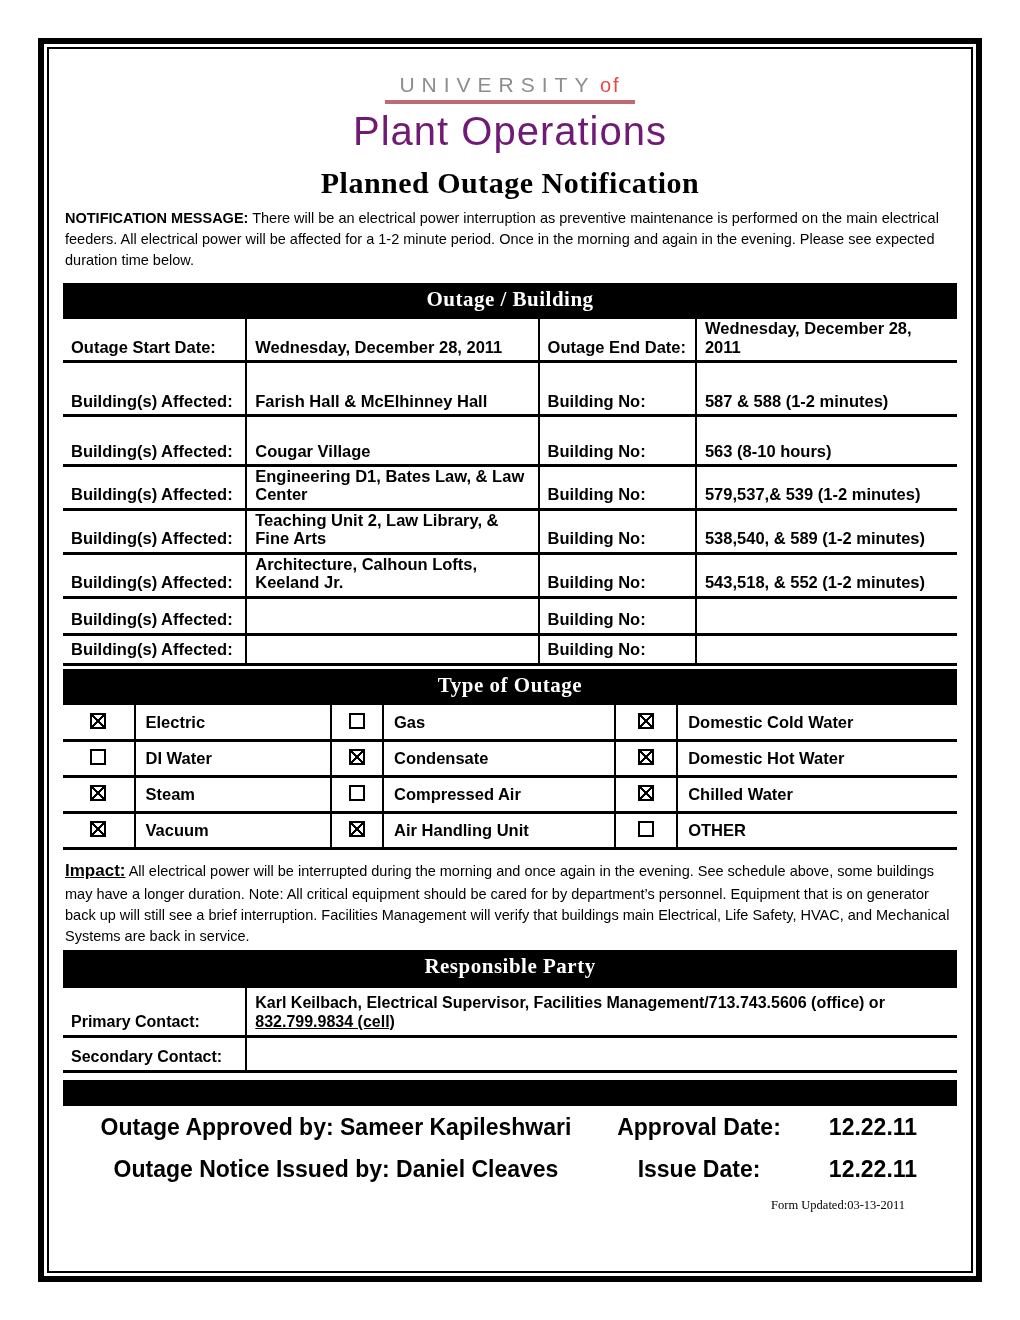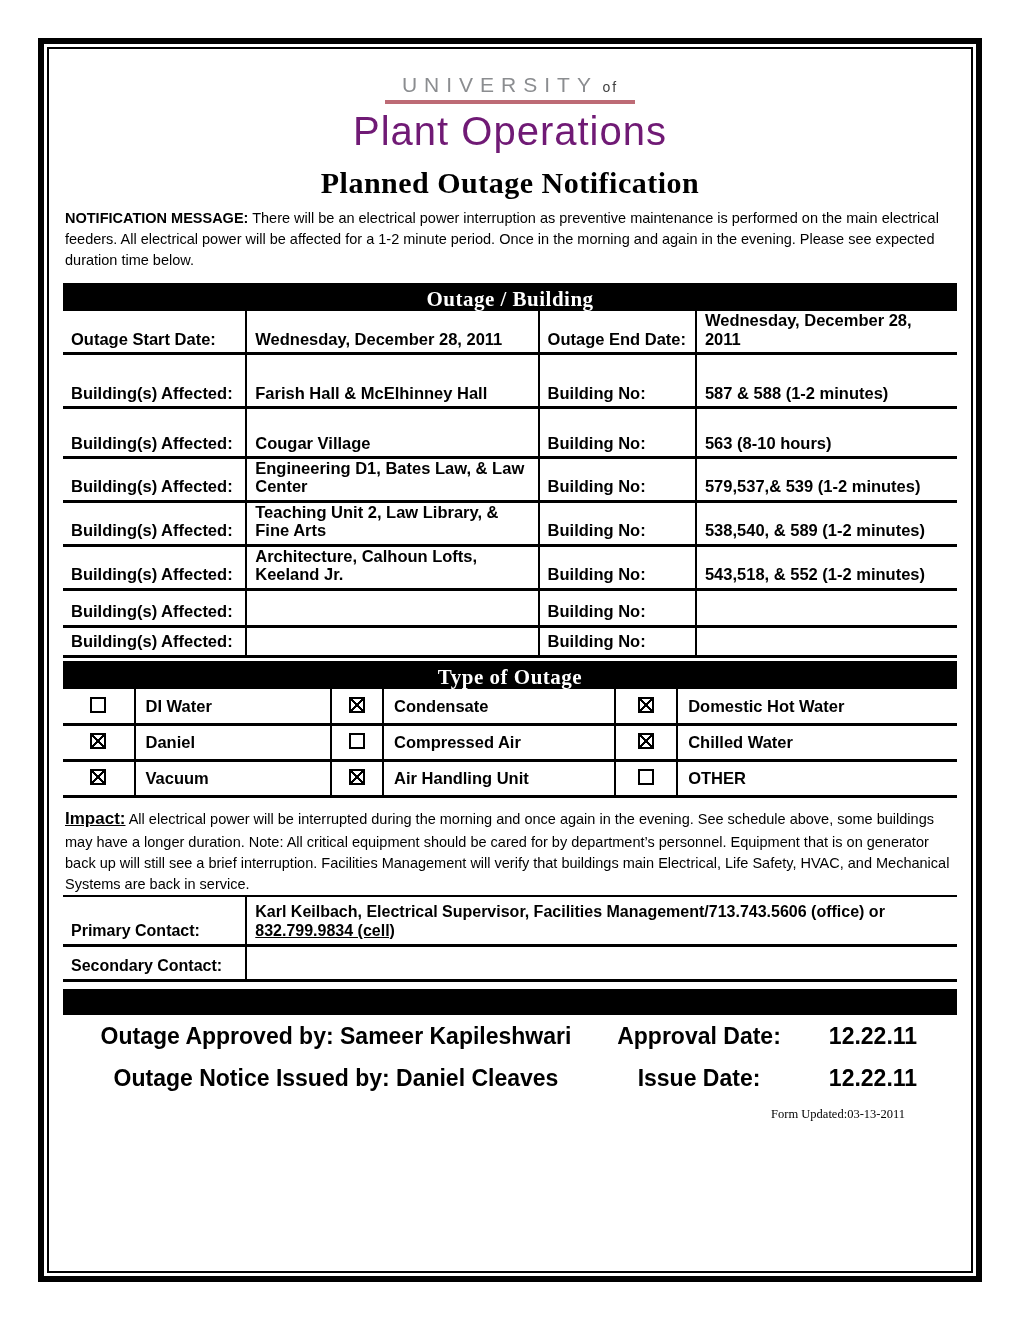--- a/index.html
+++ b/index.html
@@ -14,42 +14,42 @@
   }
   .frame-inner {
     position:absolute; left:3px; top:3px; right:3px; bottom:3px;
     border:2px solid #000;
   }
   .content { padding:14px 14px 0 14px; }
 
   
   .logo { text-align:center; margin-top:10px; }
   .univ-line { font-size:21px; letter-spacing:7px; color:#8b8d90; font-weight:500; }
-  .univ-of { font-size:14px; letter-spacing:2px; color:#404040; }
+  .univ-of { font-size:20px; letter-spacing:2px; color:#ef4444; }
   .houston { font-size:54px; font-weight:bold; color:#d81e3c; letter-spacing:2px; line-height:1.05; }
   .logo-bar { width:250px; height:4px; background:#bd6b75; margin:3px auto 5px auto; }
   .plant-ops { font-size:40px; color:#701a75; letter-spacing:1px; }
 
   
   .doc-title {
     font-family:"Liberation Serif", serif; font-weight:bold; font-size:30px;
     text-align:center; margin:12px 0 8px 0; letter-spacing:0.5px;
   }
 
   
   .para { font-size:14.5px; line-height:1.45; padding:0 2px; }
   .para b.lead { font-weight:bold; }
   .impact-para { margin-top:9px; }
   .impact-label { font-weight:bold; font-size:17px; text-decoration:underline; }
 
   
   .banner {
     background:#000; color:#fff; text-align:center;
     font-family:"Liberation Serif", serif; font-weight:bold; font-size:21px;
-    height:28px; line-height:32px; letter-spacing:0.5px; margin-top:12px;
+    height:36px; line-height:32px; letter-spacing:0.5px; margin-top:12px;
   }
   .banner.tight { margin-top:3px; }
   .black-bar { background:#000; height:26px; margin-top:7px; }
 
   
   table { border-collapse:collapse; width:100%; table-layout:fixed; }
   .ob-table td {
     border-bottom:3px solid #000; vertical-align:bottom;
     font-weight:bold; font-size:16.5px; padding:0 6px 4px 8px; line-height:1.12;
     overflow:hidden;
@@ -187,49 +187,58 @@
         <table class="cb-table">
           <colgroup>
               <col style="width:8%">
               <col style="width:22%">
               <col style="width:5.8%">
               <col style="width:26%">
               <col style="width:6.9%">
               <col style="width:31.3%">
             </colgroup>
           <tbody>
+              <tr>
+            <td class="cbcell"><span class="cb checked"></span></td>
+            <td class="vline">Electric</td>
+            <td class="vline cbcell"><span class="cb"></span></td>
+            <td class="vline">Gas</td>
+            <td class="vline cbcell"><span class="cb checked"></span></td>
+            <td class="vline">Domestic Cold Water</td>
+          </tr>
           <tr>
             <td class="cbcell"><span class="cb"></span></td>
             <td class="vline">DI Water</td>
             <td class="vline cbcell"><span class="cb checked"></span></td>
             <td class="vline">Condensate</td>
             <td class="vline cbcell"><span class="cb checked"></span></td>
             <td class="vline">Domestic Hot Water</td>
           </tr>
           <tr>
             <td class="cbcell"><span class="cb checked"></span></td>
-            <td class="vline">Daniel</td>
+            <td class="vline">Steam</td>
             <td class="vline cbcell"><span class="cb"></span></td>
             <td class="vline">Compressed Air</td>
             <td class="vline cbcell"><span class="cb checked"></span></td>
             <td class="vline">Chilled Water</td>
           </tr>
           <tr>
             <td class="cbcell"><span class="cb checked"></span></td>
             <td class="vline">Vacuum</td>
             <td class="vline cbcell"><span class="cb checked"></span></td>
             <td class="vline">Air Handling Unit</td>
             <td class="vline cbcell"><span class="cb"></span></td>
             <td class="vline">OTHER</td>
           </tr>
         </tbody>
           </table>
 
         <p class="para impact-para"><span class="impact-label">Impact:</span><span> All electrical power will be interrupted during the morning and once again in the evening. See schedule above, some buildings may have a longer duration. Note:  All critical equipment should be cared for by department’s personnel. Equipment that is on generator back up will still see a brief interruption. Facilities Management will verify that buildings main Electrical, Life Safety, HVAC, and Mechanical Systems are back in service.</span></p>
 
+        <div class="banner tight">Responsible Party</div>
 
         <table class="rp-table">
           <colgroup>
               <col style="width:20.5%">
               <col style="width:79.5%">
             </colgroup>
           <tbody>
               <tr class="primary">
             <td>Primary Contact:</td>
             <td class="vline">

